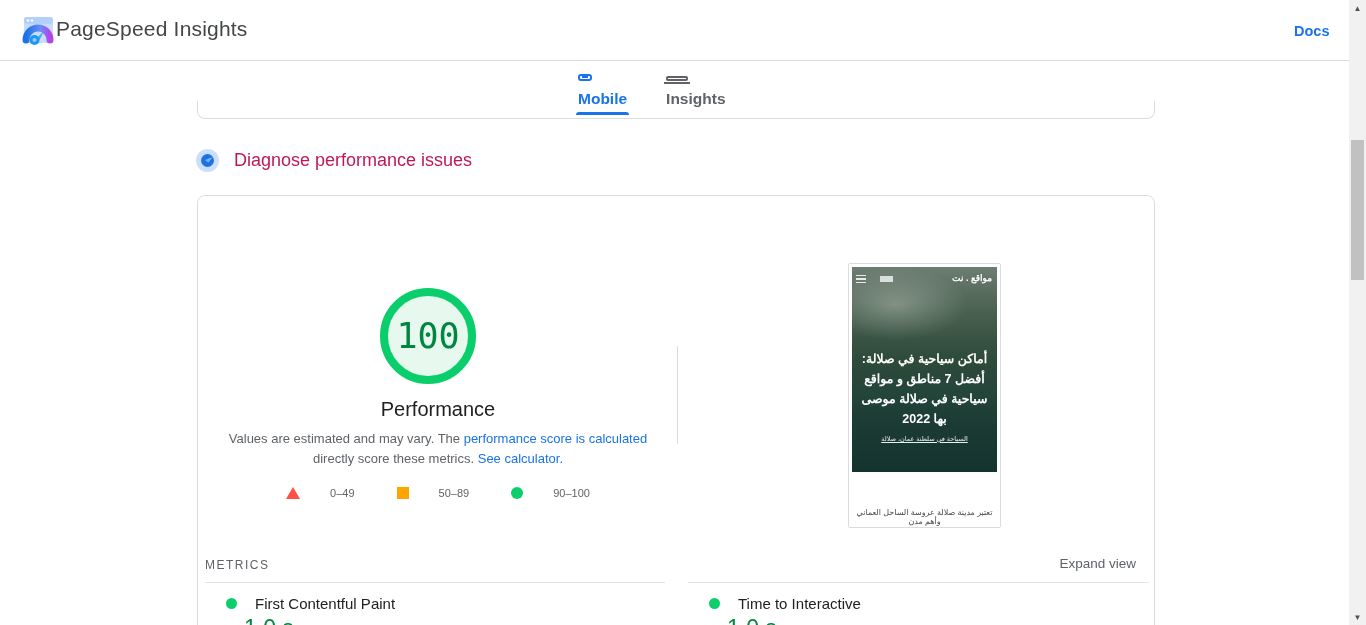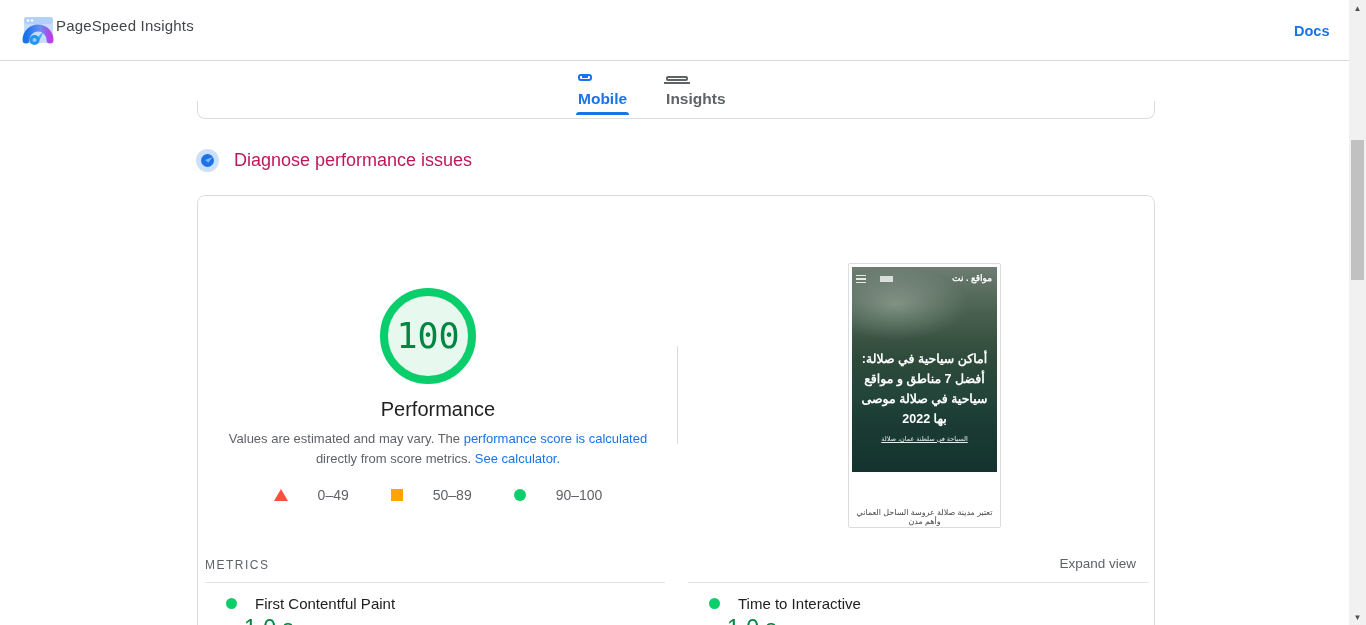--- a/index.html
+++ b/index.html
@@ -5,21 +5,21 @@
   * { margin:0; padding:0; box-sizing:border-box; }
   html,body { width:1366px; height:625px; overflow:hidden; background:#fff;
               font-family:"Liberation Sans", sans-serif; }
   .abs { position:absolute; }
   #stage { position:relative; width:1366px; height:625px; background:#fff; }
 
   
   .header { left:0; top:0; width:1366px; height:61px; background:#fff;
             border-bottom:1px solid #dadce0; z-index:30; }
   .logo { left:20px; top:12px; width:36px; height:36px; }
-  .app-title { left:56px; top:17px; font-size:15px; color:#434649; letter-spacing:.2px; }
+  .app-title { left:56px; top:17px; font-size:21px; color:#434649; letter-spacing:.2px; }
   .docs-link { left:1294px; top:23px; font-size:14.5px; font-weight:bold; color:#1a73e8; cursor:pointer; }
 
   
   .tabs-row { left:576px; top:74px; display:flex; gap:35px; z-index:20; }
   .tab { display:flex; align-items:flex-start; gap:9px; height:34px; padding:0 2px; cursor:pointer;
          font-size:15.5px; font-weight:bold; color:#5f6368; position:relative;flex-direction:column; }
   .tab.active { color:#1a73e8; }
   .tab.active .tab-underline { position:absolute; left:0; right:0; bottom:-7px; height:3px;
          background:#1a73e8; border-radius:3px 3px 0 0; }
   .phone-icon { width:14px; height:22px; border:2px solid #1a73e8; border-radius:3px; position:relative; }
@@ -47,21 +47,21 @@
 
   .score-ring { left:182px; top:92px; width:96px; height:96px; border-radius:50%;
                 border:8px solid #0ace6b; background:#e7f8ee;
                 display:flex; align-items:center; justify-content:center; }
   .score-num { font-family:"DejaVu Sans Mono", monospace; font-size:35px; color:#018642; }
   .perf-label { left:10px; top:202px; width:460px; text-align:center; font-size:20px; color:#212121; }
   .desc { left:20px; top:233px; width:440px; text-align:center; font-size:13px; color:#5f6368; line-height:20px; }
   .desc a { color:#1a73e8; text-decoration:none; cursor:pointer; }
 
   .legend { left:20px; top:291px; width:440px; display:flex; justify-content:center; gap:42px; }
-  .legend-item { display:flex; align-items:center; gap:30px; font-size:14px; color:#5f6368; }
+  .legend-item { display:flex; align-items:center; gap:30px; font-size:11px; color:#5f6368; }
   .shape-triangle { width:0; height:0; border-left:7px solid transparent; border-right:7px solid transparent;
                     border-bottom:12px solid #ff4e42; }
   .shape-square { width:12px; height:12px; background:#ffa400; }
   .shape-circle { width:12px; height:12px; border-radius:50%; background:#0cce6b; }
 
   .v-divider { left:479px; top:150px; width:1px; height:98px; background:#dadce0; }
 
   
   .thumb-card { left:650px; top:67px; width:153px; height:265px; background:#fff;
                 border:1px solid #dadce0; border-radius:2px; }
@@ -155,21 +155,21 @@
 
   <div class="abs main-card">
 
     <div class="abs score-ring">
       <span class="score-num">100</span>
     </div>
     <div class="abs perf-label">Performance</div>
 
     <div class="abs desc">
       <span>Values are estimated and may vary. The </span><a>performance score is calculated</a><br>
-      <span>directly from score metrics. </span><a>See calculator.</a>
+      <span>directly score these metrics. </span><a>See calculator.</a>
     </div>
 
     <div class="abs legend">
       <div class="legend-item">
         <span class="shape-triangle"></span>
         <span>0–49</span>
       </div>
       <div class="legend-item">
         <span class="shape-square"></span>
         <span>50–89</span>

